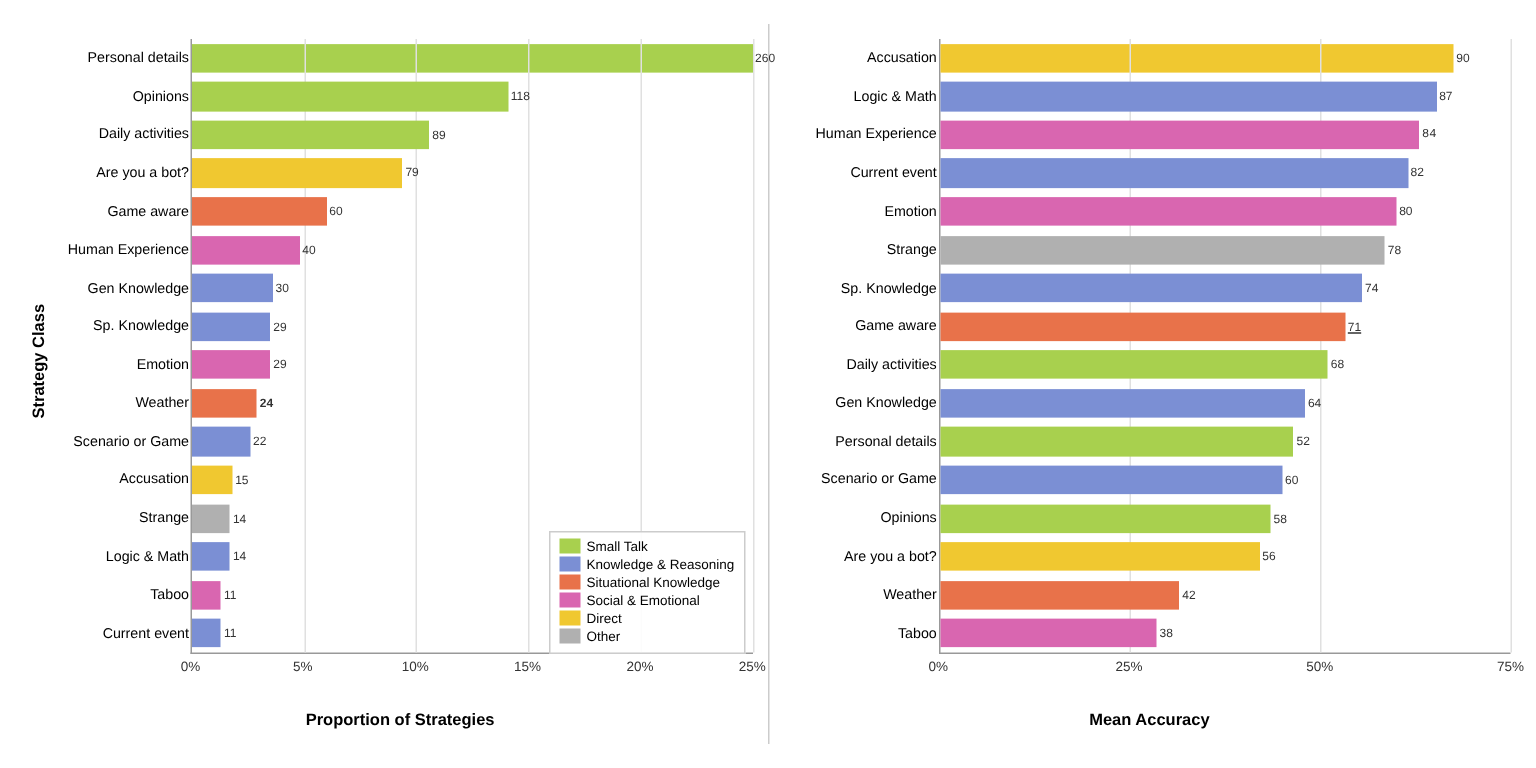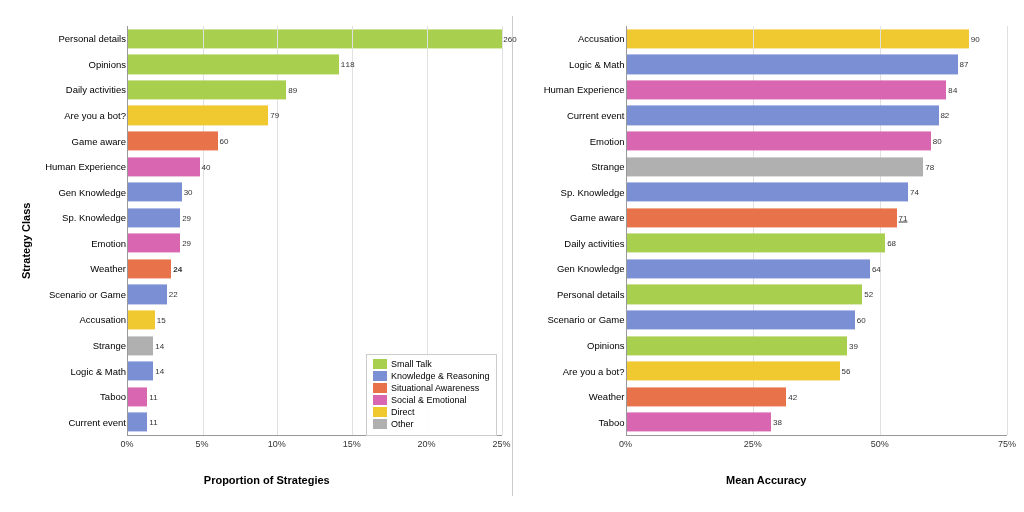--- a/index.html
+++ b/index.html
@@ -155,21 +155,21 @@
               <div class="bar-value" style="left: 100.5%; top: 50%; transform: translateY(-50%); position: absolute;">260</div>
               <div class="bar-label" style="width: 90px;">Personal details</div>
               <div class="bar" style="width: 100%; background-color: rgb(168, 208, 78); top: 50%; transform: translateY(-50%); height: 75%;"></div>
             </div>
             <div class="grid-line" style="left: 20%;"></div>
             <div class="grid-line" style="left: 40%;"></div>
             <div class="grid-line" style="left: 60%;"></div>
             <div class="grid-line" style="left: 80%;"></div>
             <div class="grid-line" style="left: 100%;"></div>
             <div class="bar-row" style="top: 6.25%; height: 6.25%;">
-              <div class="bar-value" style="left: 56.9%; top: 50%; transform: translateY(-50%); position: absolute; font-family: Liberation Mono, monospace;">118</div>
+              <div class="bar-value" style="left: 56.9%; top: 50%; transform: translateY(-50%); position: absolute;">118</div>
               <div class="bar-label" style="width: 90px;">Opinions</div>
               <div class="bar" style="width: 56.4%; background-color: rgb(168, 208, 78); top: 50%; transform: translateY(-50%); height: 75%;"></div>
             </div>
             <div class="bar-row" style="top: 12.5%; height: 6.25%;">
               <div class="bar-value" style="left: 42.9%; top: 50%; transform: translateY(-50%); position: absolute;">89</div>
               <div class="bar-label" style="width: 90px;">Daily activities</div>
               <div class="bar" style="width: 42.4%; background-color: rgb(168, 208, 78); top: 50%; transform: translateY(-50%); height: 75%;"></div>
             </div>
             <div class="bar-row" style="top: 18.75%; height: 6.25%;">
               <div class="bar-value" style="left: 38.1%; top: 50%; transform: translateY(-50%); position: absolute;">79</div>
@@ -253,21 +253,21 @@
         <div class="legend-item">
           <div class="legend-color" style="background-color: rgb(168, 208, 78);"></div>
           <span style="font-size: 9px;">Small Talk</span>
         </div>
         <div class="legend-item">
           <div class="legend-color" style="background-color: rgb(123, 143, 212);"></div>
           <span style="font-size: 9px;">Knowledge &amp; Reasoning</span>
         </div>
         <div class="legend-item">
           <div class="legend-color" style="background-color: rgb(232, 114, 74);"></div>
-          <span style="font-size: 9px;">Situational Awareness</span>
+          <span style="font-size: 9px;">Situational Knowledge</span>
         </div>
         <div class="legend-item">
           <div class="legend-color" style="background-color: rgb(217, 102, 176);"></div>
           <span style="font-size: 9px;">Social &amp; Emotional</span>
         </div>
         <div class="legend-item">
           <div class="legend-color" style="background-color: rgb(240, 200, 48);"></div>
           <span style="font-size: 9px;">Direct</span>
         </div>
         <div class="legend-item">
@@ -341,21 +341,21 @@
               <div class="bar-value" style="left: 62.5%; top: 50%; transform: translateY(-50%); position: absolute;">52</div>
               <div class="bar-label" style="width: 95px;">Personal details</div>
               <div class="bar" style="width: 62%; background-color: rgb(168, 208, 78); top: 50%; transform: translateY(-50%); height: 75%;"></div>
             </div>
             <div class="bar-row" style="top: 68.75%; height: 6.25%;">
               <div class="bar-value" style="left: 60.5%; top: 50%; transform: translateY(-50%); position: absolute;">60</div>
               <div class="bar-label" style="width: 95px;">Scenario or Game</div>
               <div class="bar" style="width: 60%; background-color: rgb(123, 143, 212); top: 50%; transform: translateY(-50%); height: 75%;"></div>
             </div>
             <div class="bar-row" style="top: 75%; height: 6.25%;">
-              <div class="bar-value" style="left: 58.5%; top: 50%; transform: translateY(-50%); position: absolute;">39</div>
+              <div class="bar-value" style="left: 58.5%; top: 50%; transform: translateY(-50%); position: absolute;">58</div>
               <div class="bar-label" style="width: 95px;">Opinions</div>
               <div class="bar" style="width: 58%; background-color: rgb(168, 208, 78); top: 50%; transform: translateY(-50%); height: 75%;"></div>
             </div>
             <div class="bar-row" style="top: 81.25%; height: 6.25%;">
               <div class="bar-value" style="left: 56.5%; top: 50%; transform: translateY(-50%); position: absolute;">56</div>
               <div class="bar-label" style="width: 95px;">Are you a bot?</div>
               <div class="bar" style="width: 56%; background-color: rgb(240, 200, 48); top: 50%; transform: translateY(-50%); height: 75%;"></div>
             </div>
             <div class="bar-row" style="top: 87.5%; height: 6.25%;">
               <div class="bar-value" style="left: 42.5%; top: 50%; transform: translateY(-50%); position: absolute;">42</div>

